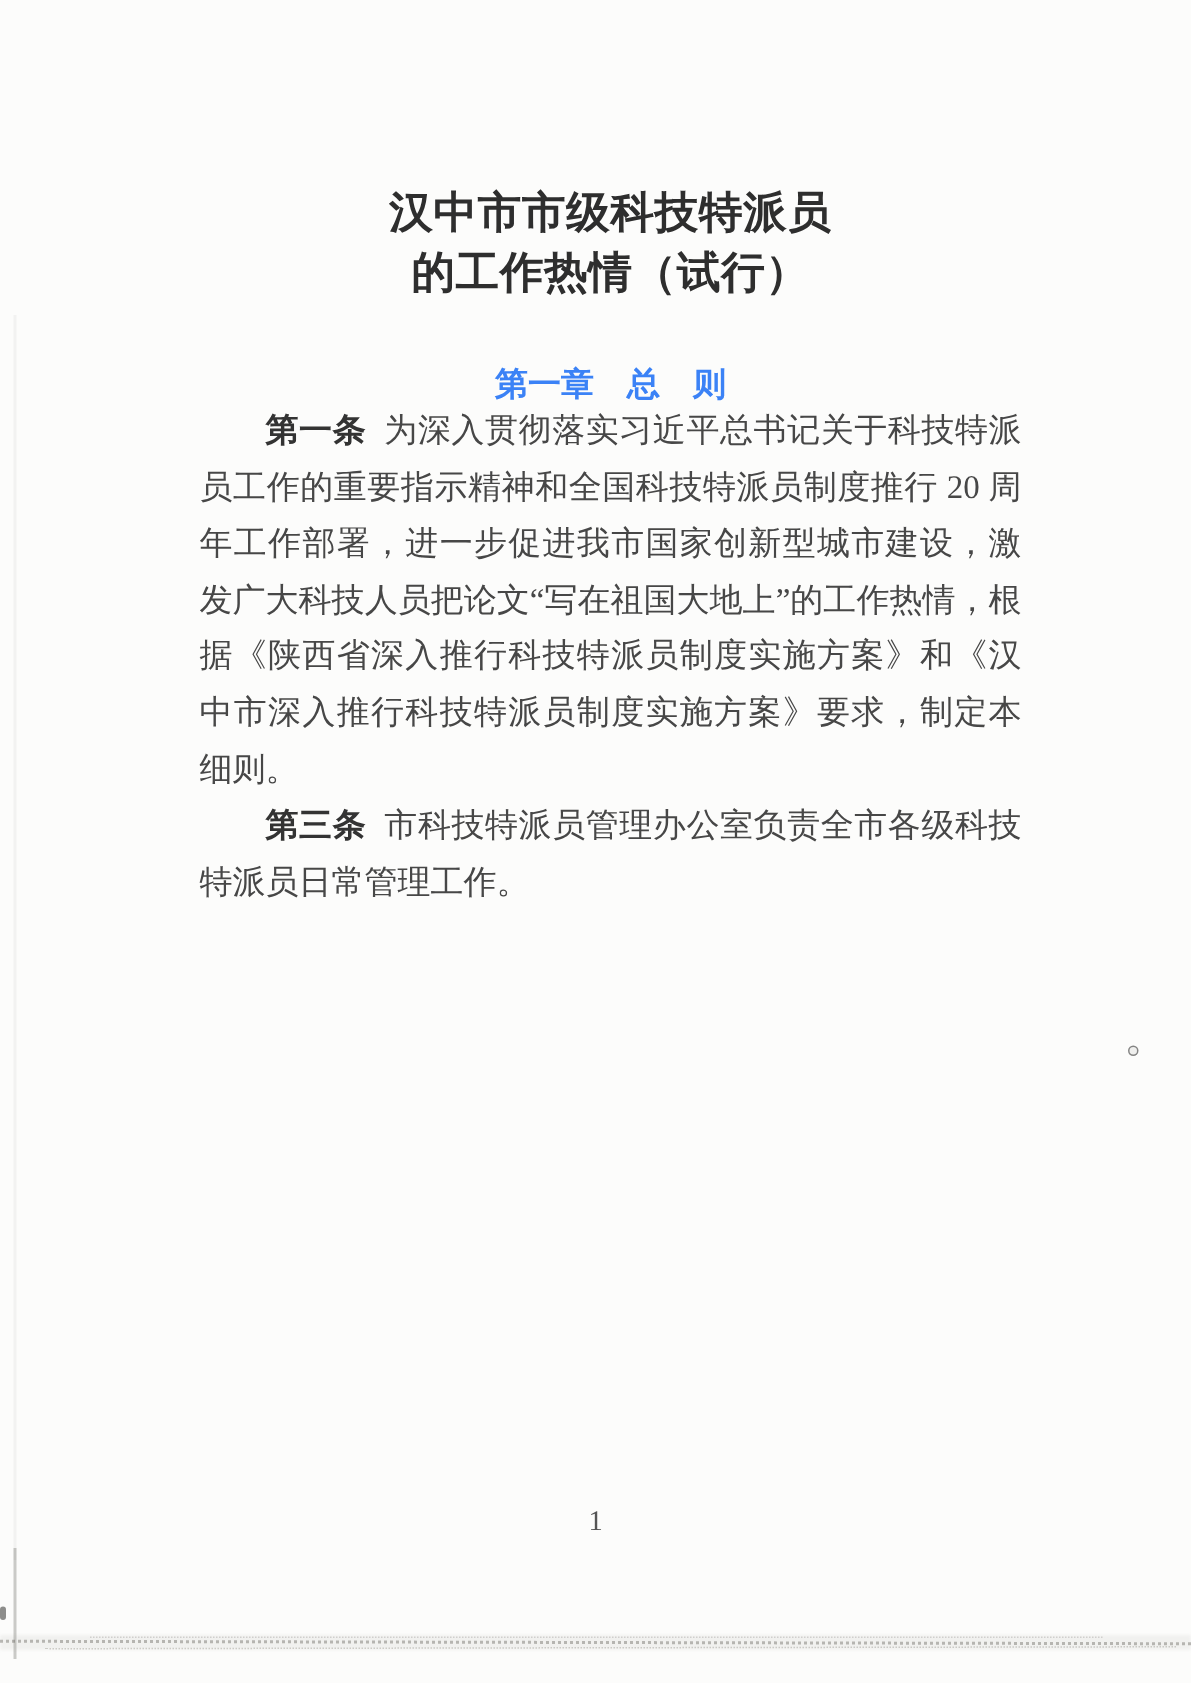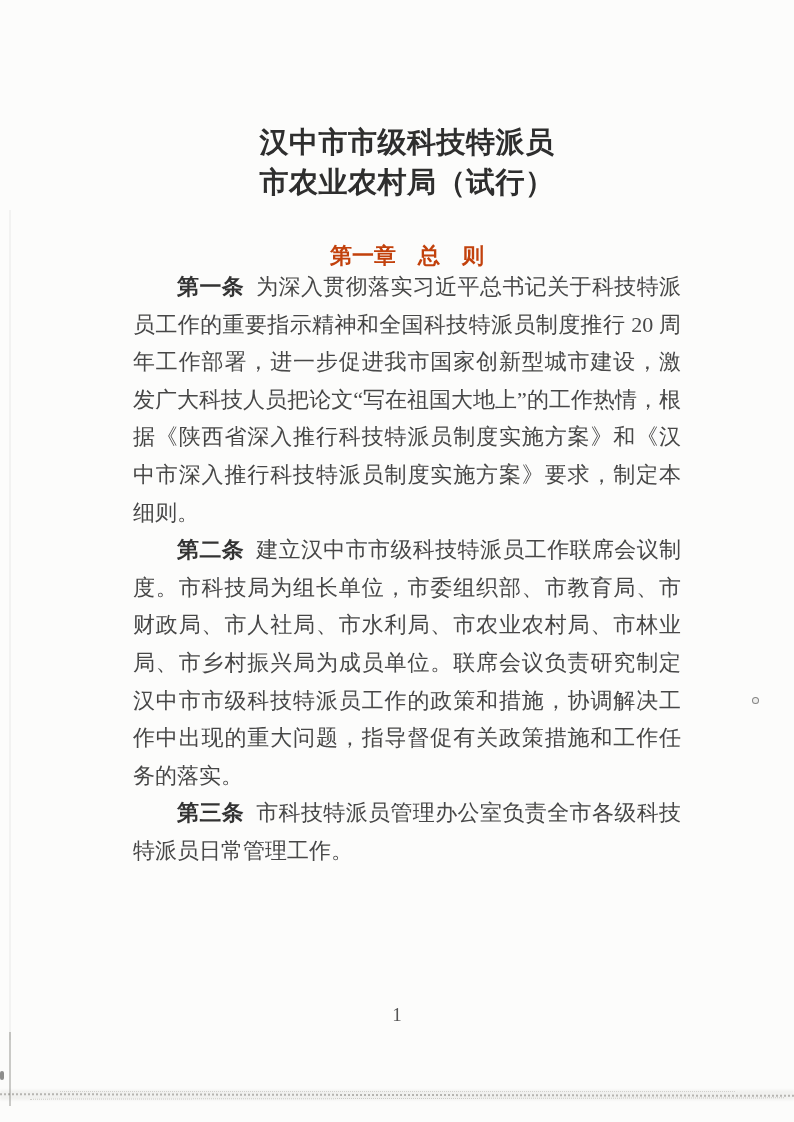--- a/index.html
+++ b/index.html
@@ -30,21 +30,21 @@
     text-align: center;
     color: #2e2e2e;
     letter-spacing: 0.5px;
   }
   .chapter-heading {
     margin: 41px 0 0 0;
     font-size: 22px;
     font-weight: bold;
     line-height: 25px;
     text-align: center;
-    color: #c2410c;
+    color: #3b82f6;
   }
   .articles {
     font-size: 22px;
     line-height: 37.6px;
     color: #474747;
     text-align: justify;
     text-justify: inter-ideograph;
   }
   .para {
     margin: 0;
@@ -137,34 +137,31 @@
 </style>
 </head>
 <body>
 
 <div class="page">
 
   <div class="content">
 
     <h1 class="doc-title">
       <span>汉中市市级科技特派员</span><br>
-      <span>市农业农村局（试行）</span>
+      <span>的工作热情（试行）</span>
     </h1>
 
     <h2 class="chapter-heading">第一章　总　则</h2>
 
     <div class="articles">
 
       <p class="para">
         <span class="article-number">第一条</span><span>为深入贯彻落实习近平总书记关于科技特派员工作的重要指示精神和全国科技特派员制度推行 20 周年工作部署，进一步促进我市国家创新型城市建设，激发广大科技人员把论文“写在祖国大地上”的工作热情，根据《陕西省深入推行科技特派员制度实施方案》和《汉中市深入推行科技特派员制度实施方案》要求，制定本细则。</span>
       </p>
 
-      <p class="para">
-        <span class="article-number">第二条</span><span>建立汉中市市级科技特派员工作联席会议制度。市科技局为组长单位，市委组织部、市教育局、市财政局、市人社局、市水利局、市农业农村局、市林业局、市乡村振兴局为成员单位。联席会议负责研究制定汉中市市级科技特派员工作的政策和措施，协调解决工作中出现的重大问题，指导督促有关政策措施和工作任务的落实。</span>
-      </p>
 
       <p class="para">
         <span class="article-number">第三条</span><span>市科技特派员管理办公室负责全市各级科技特派员日常管理工作。</span>
       </p>
 
 
     </div>
 
   </div>
 

